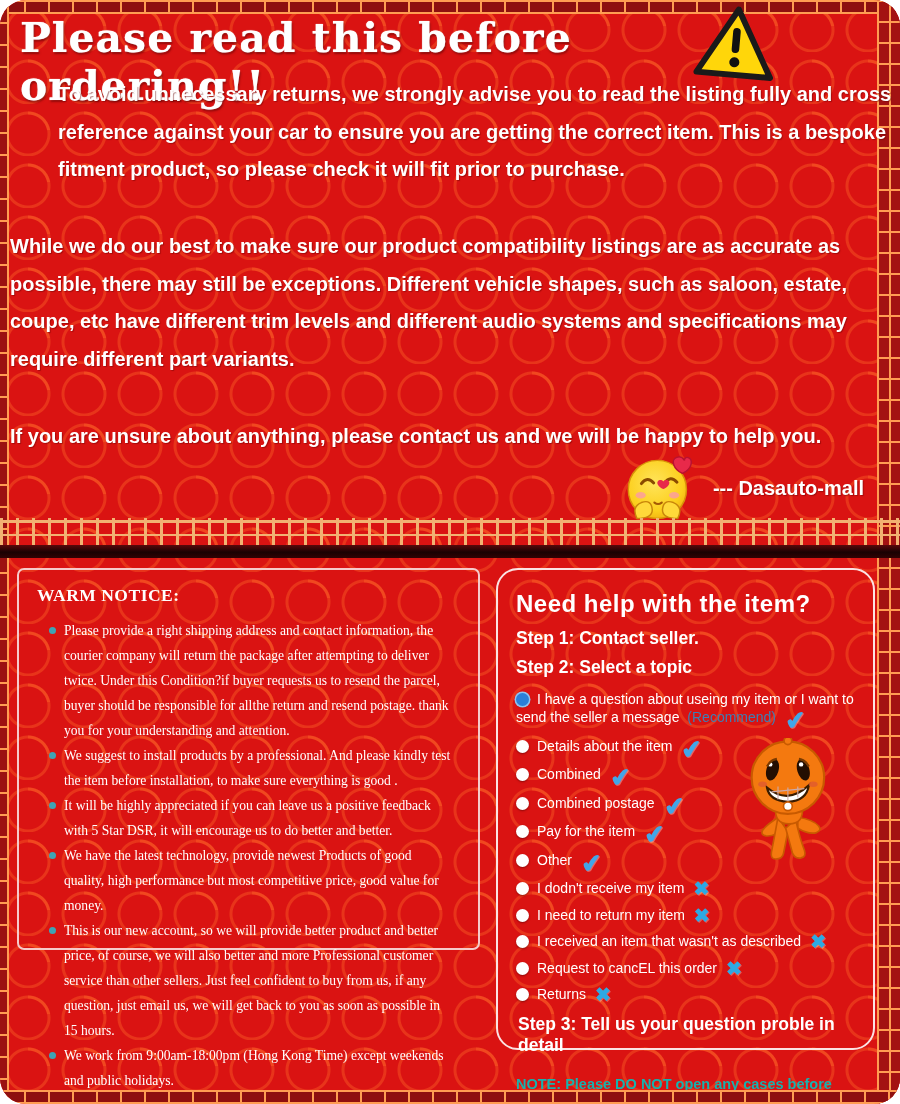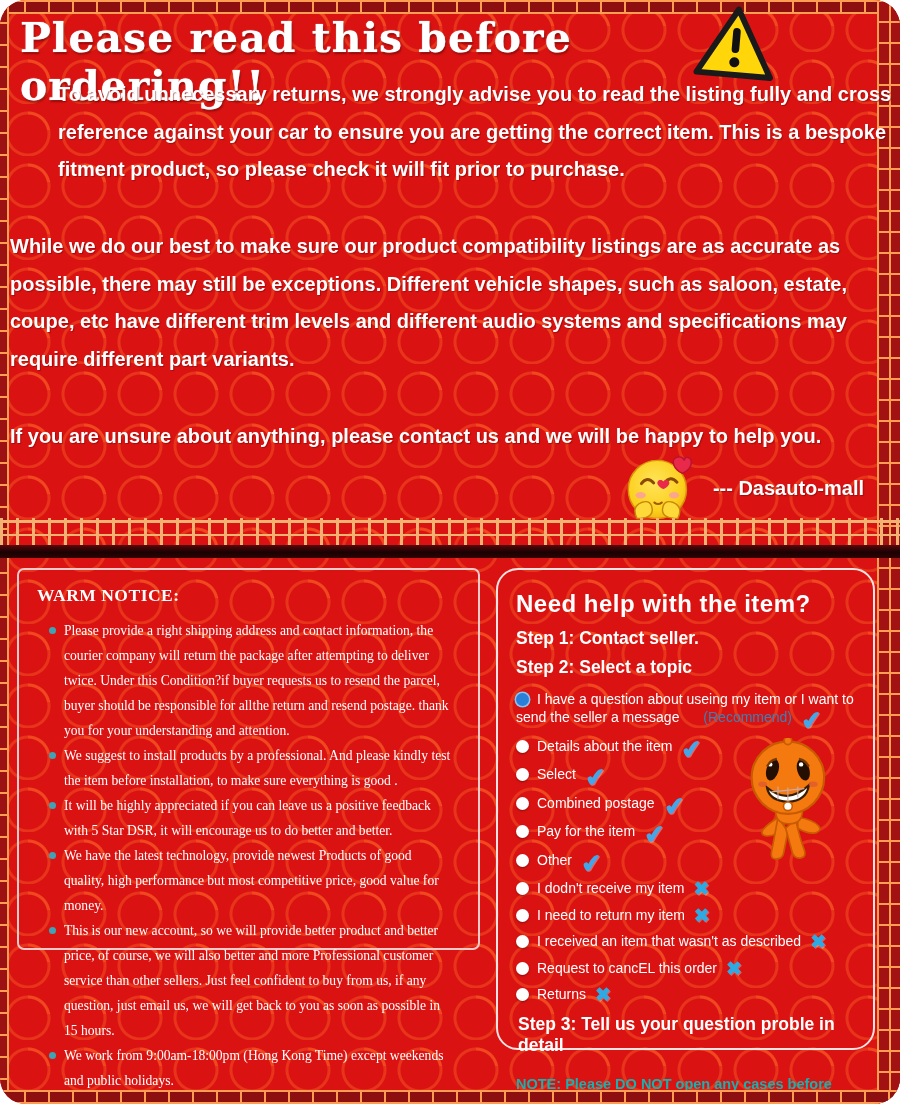--- a/index.html
+++ b/index.html
@@ -55,21 +55,21 @@
   #warm-list li{position:relative;padding-left:15px;font-size:13.6px;line-height:25px;margin-bottom:0;}
   #warm-list li::before{content:"";position:absolute;left:0;top:9px;width:7px;height:7px;border-radius:50%;background:#3fa3b5;}
   #help-panel{left:496px;top:568px;width:379px;height:482px;border:2px solid #fbe3e3;border-radius:22px;padding:14px 14px 0 18px;}
   #help-heading{font-size:24px;font-weight:bold;letter-spacing:.5px;margin:6px 0 10px 0;}
   .step-line{font-size:17.5px;font-weight:bold;margin:2px 0 8px 0;}
   #options{margin-top:12px;}
   .option{position:relative;font-size:14px;line-height:18px;margin-bottom:7.5px;padding-left:0;}
   .radio{display:inline-block;width:13px;height:13px;border-radius:50%;background:#fff;box-shadow:0 1px 2px rgba(70,0,0,.5);margin-right:8px;vertical-align:-2px;}
   .radio.sel{background:#2b7fd8;box-shadow:0 0 0 1.5px #8fc4f0, 0 1px 2px rgba(70,0,0,.5);}
   .olabel{color:#fff;}
-  .rec{color:#3e7fb5;margin-left:20px;}
+  .rec{color:#3e7fb5;margin-left:4px;}
   .mk-check{color:#42a6e8;font-size:25px;font-weight:bold;margin-left:9px;vertical-align:-7px;display:inline-block;transform:rotate(-6deg);text-shadow:1px 1px 0 rgba(255,255,255,.35);}
   .mk-x{color:#2da9e4;font-size:19px;font-weight:bold;margin-left:9px;vertical-align:-2px;text-shadow:1px 1px 0 rgba(255,255,255,.3);}
   #step3{font-size:17.5px;font-weight:bold;margin:10px 0 16px 2px;}
   #help-note{color:#17b2ae;font-size:14.5px;font-weight:bold;line-height:24px;width:340px;}
   #mascot{position:absolute;right:28px;top:168px;width:112px;height:132px;}
   svg{display:block;}
 </style>
 </head>
 <body>
 
@@ -135,21 +135,21 @@
       </ul>
   </div>
 
   <div id="help-panel" class="abs panel">
     <div id="help-heading">Need help with the item?</div>
     <div class="step-line">Step 1: Contact seller.</div>
     <div class="step-line">Step 2: Select a topic</div>
     <div id="options">
         <div class="option"><span class="radio sel"></span><span class="olabel">I have a question about useing my item or I want to send the seller a message</span><span class="rec"> (Recommend)</span><span class="mk-check">✔</span></div>
         <div class="option"><span class="radio"></span><span class="olabel">Details about the item</span><span class="mk-check">✔</span></div>
-        <div class="option"><span class="radio"></span><span class="olabel">Select</span><span class="mk-check">✔</span></div>
+        <div class="option"><span class="radio"></span><span class="olabel">Combined</span><span class="mk-check">✔</span></div>
         <div class="option"><span class="radio"></span><span class="olabel">Combined postage</span><span class="mk-check">✔</span></div>
         <div class="option"><span class="radio"></span><span class="olabel">Pay for the item</span><span class="mk-check">✔</span></div>
         <div class="option"><span class="radio"></span><span class="olabel">Other</span><span class="mk-check">✔</span></div>
         <div class="option"><span class="radio"></span><span class="olabel">I dodn't receive my item</span><span class="mk-x">✖</span></div>
         <div class="option"><span class="radio"></span><span class="olabel">I need to return my item</span><span class="mk-x">✖</span></div>
         <div class="option"><span class="radio"></span><span class="olabel">I received an item that wasn't as described</span><span class="mk-x">✖</span></div>
         <div class="option"><span class="radio"></span><span class="olabel">Request to cancEL this order</span><span class="mk-x">✖</span></div>
         <div class="option"><span class="radio"></span><span class="olabel">Returns</span><span class="mk-x">✖</span></div>
       </div>
     <div id="step3">Step 3: Tell us your question proble in detail</div>

